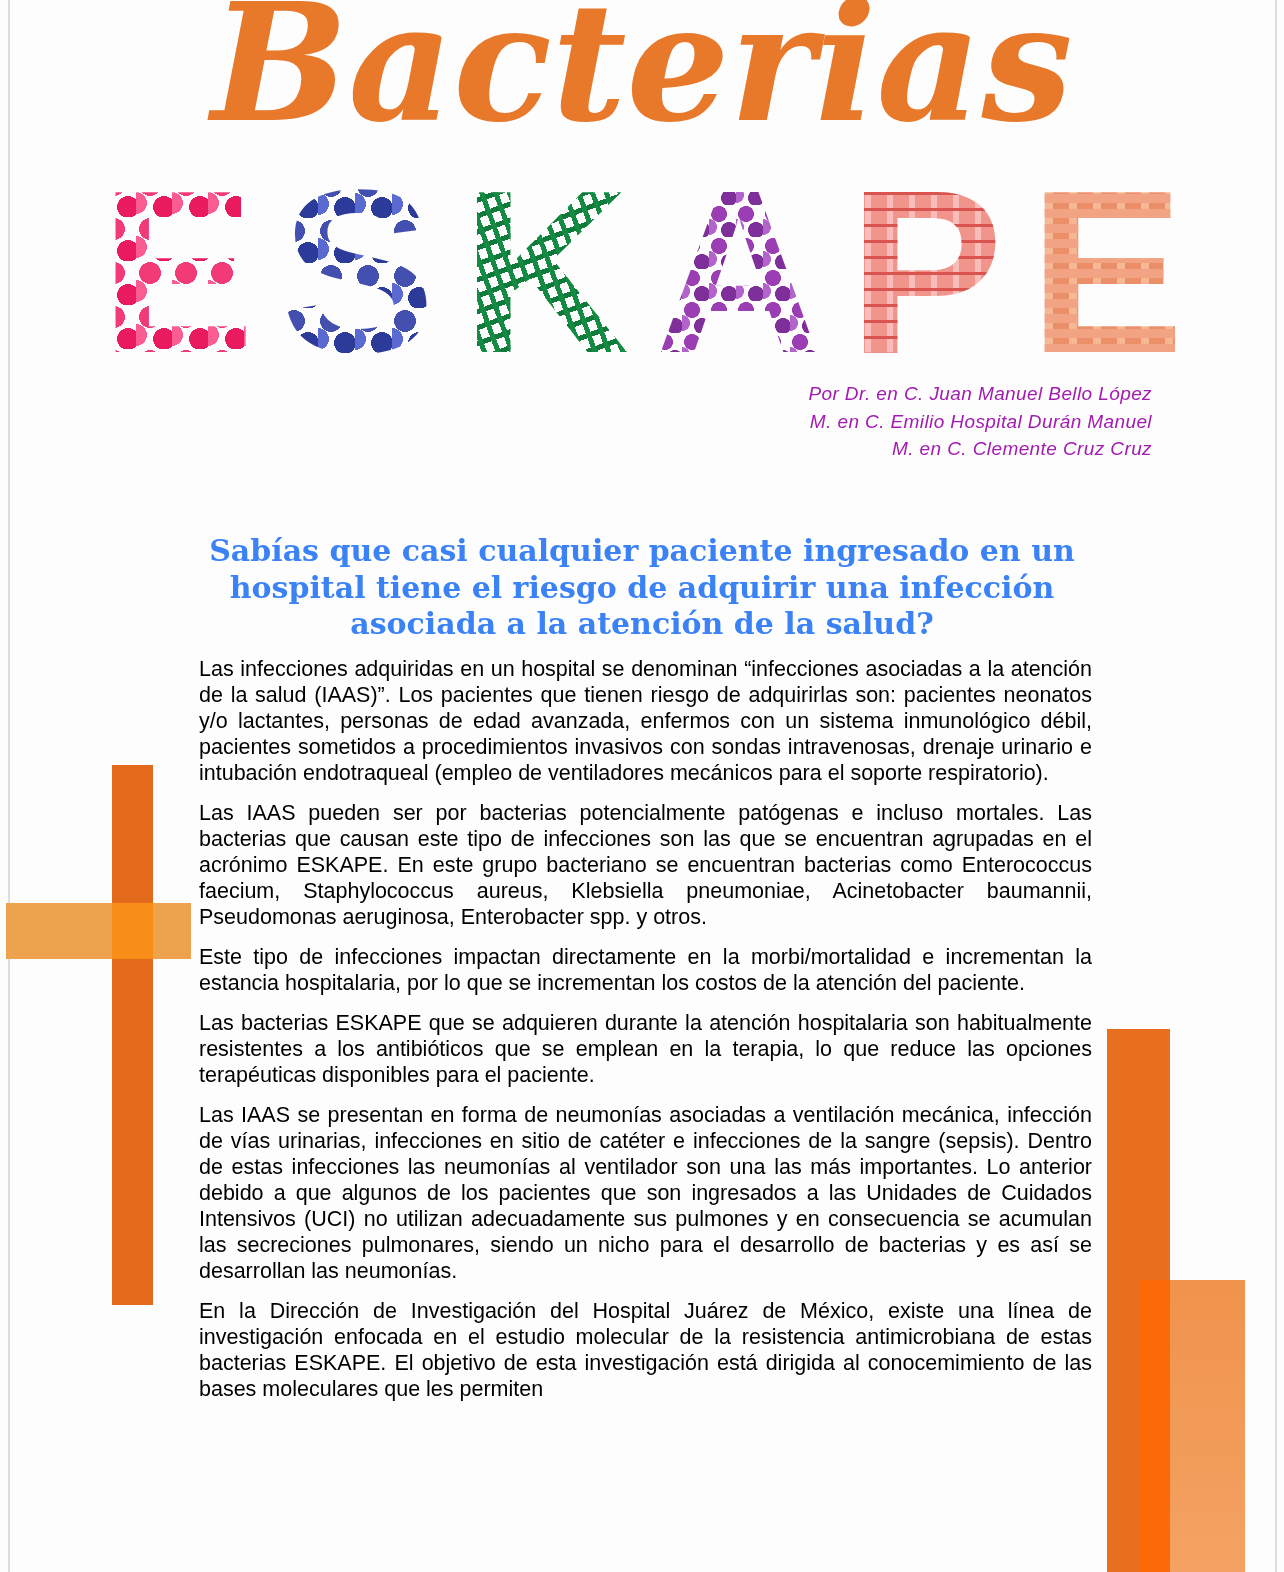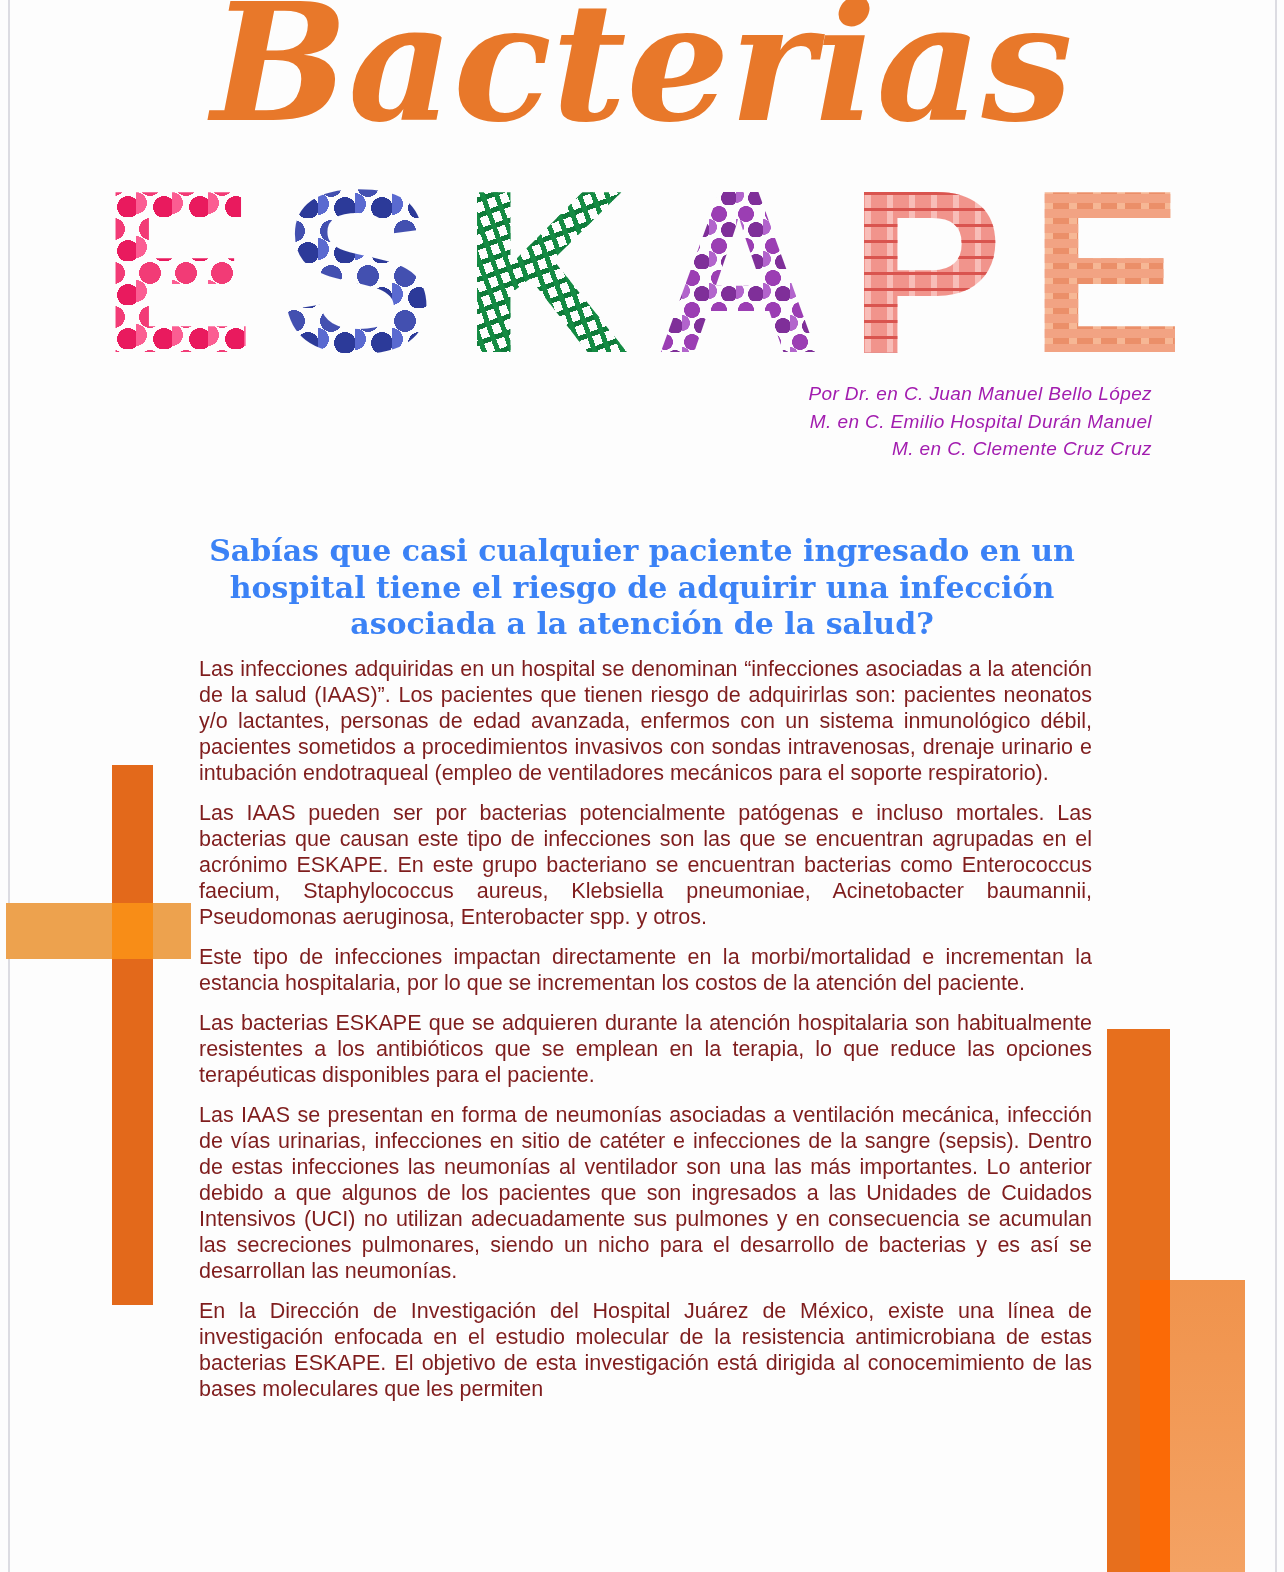--- a/index.html
+++ b/index.html
@@ -96,21 +96,21 @@
     font-weight:700; font-size:30px; line-height:1.22;
     color:#3b82f6;
     margin-top:20px;
   }
 
   
   .article { position:absolute; top:656px; left:199px; width:893px; z-index:2; }
   .article p {
     margin:0 0 14px 0;
     font-size:21.5px; line-height:26px;
-    text-align:justify; color:#7f1d1d;
+    text-align:justify; color:#000000;
   }
 </style>
 </head>
 <body>
 
 <div class="page">
 
   <div class="edge left"></div>
   <div class="edge right"></div>
 

